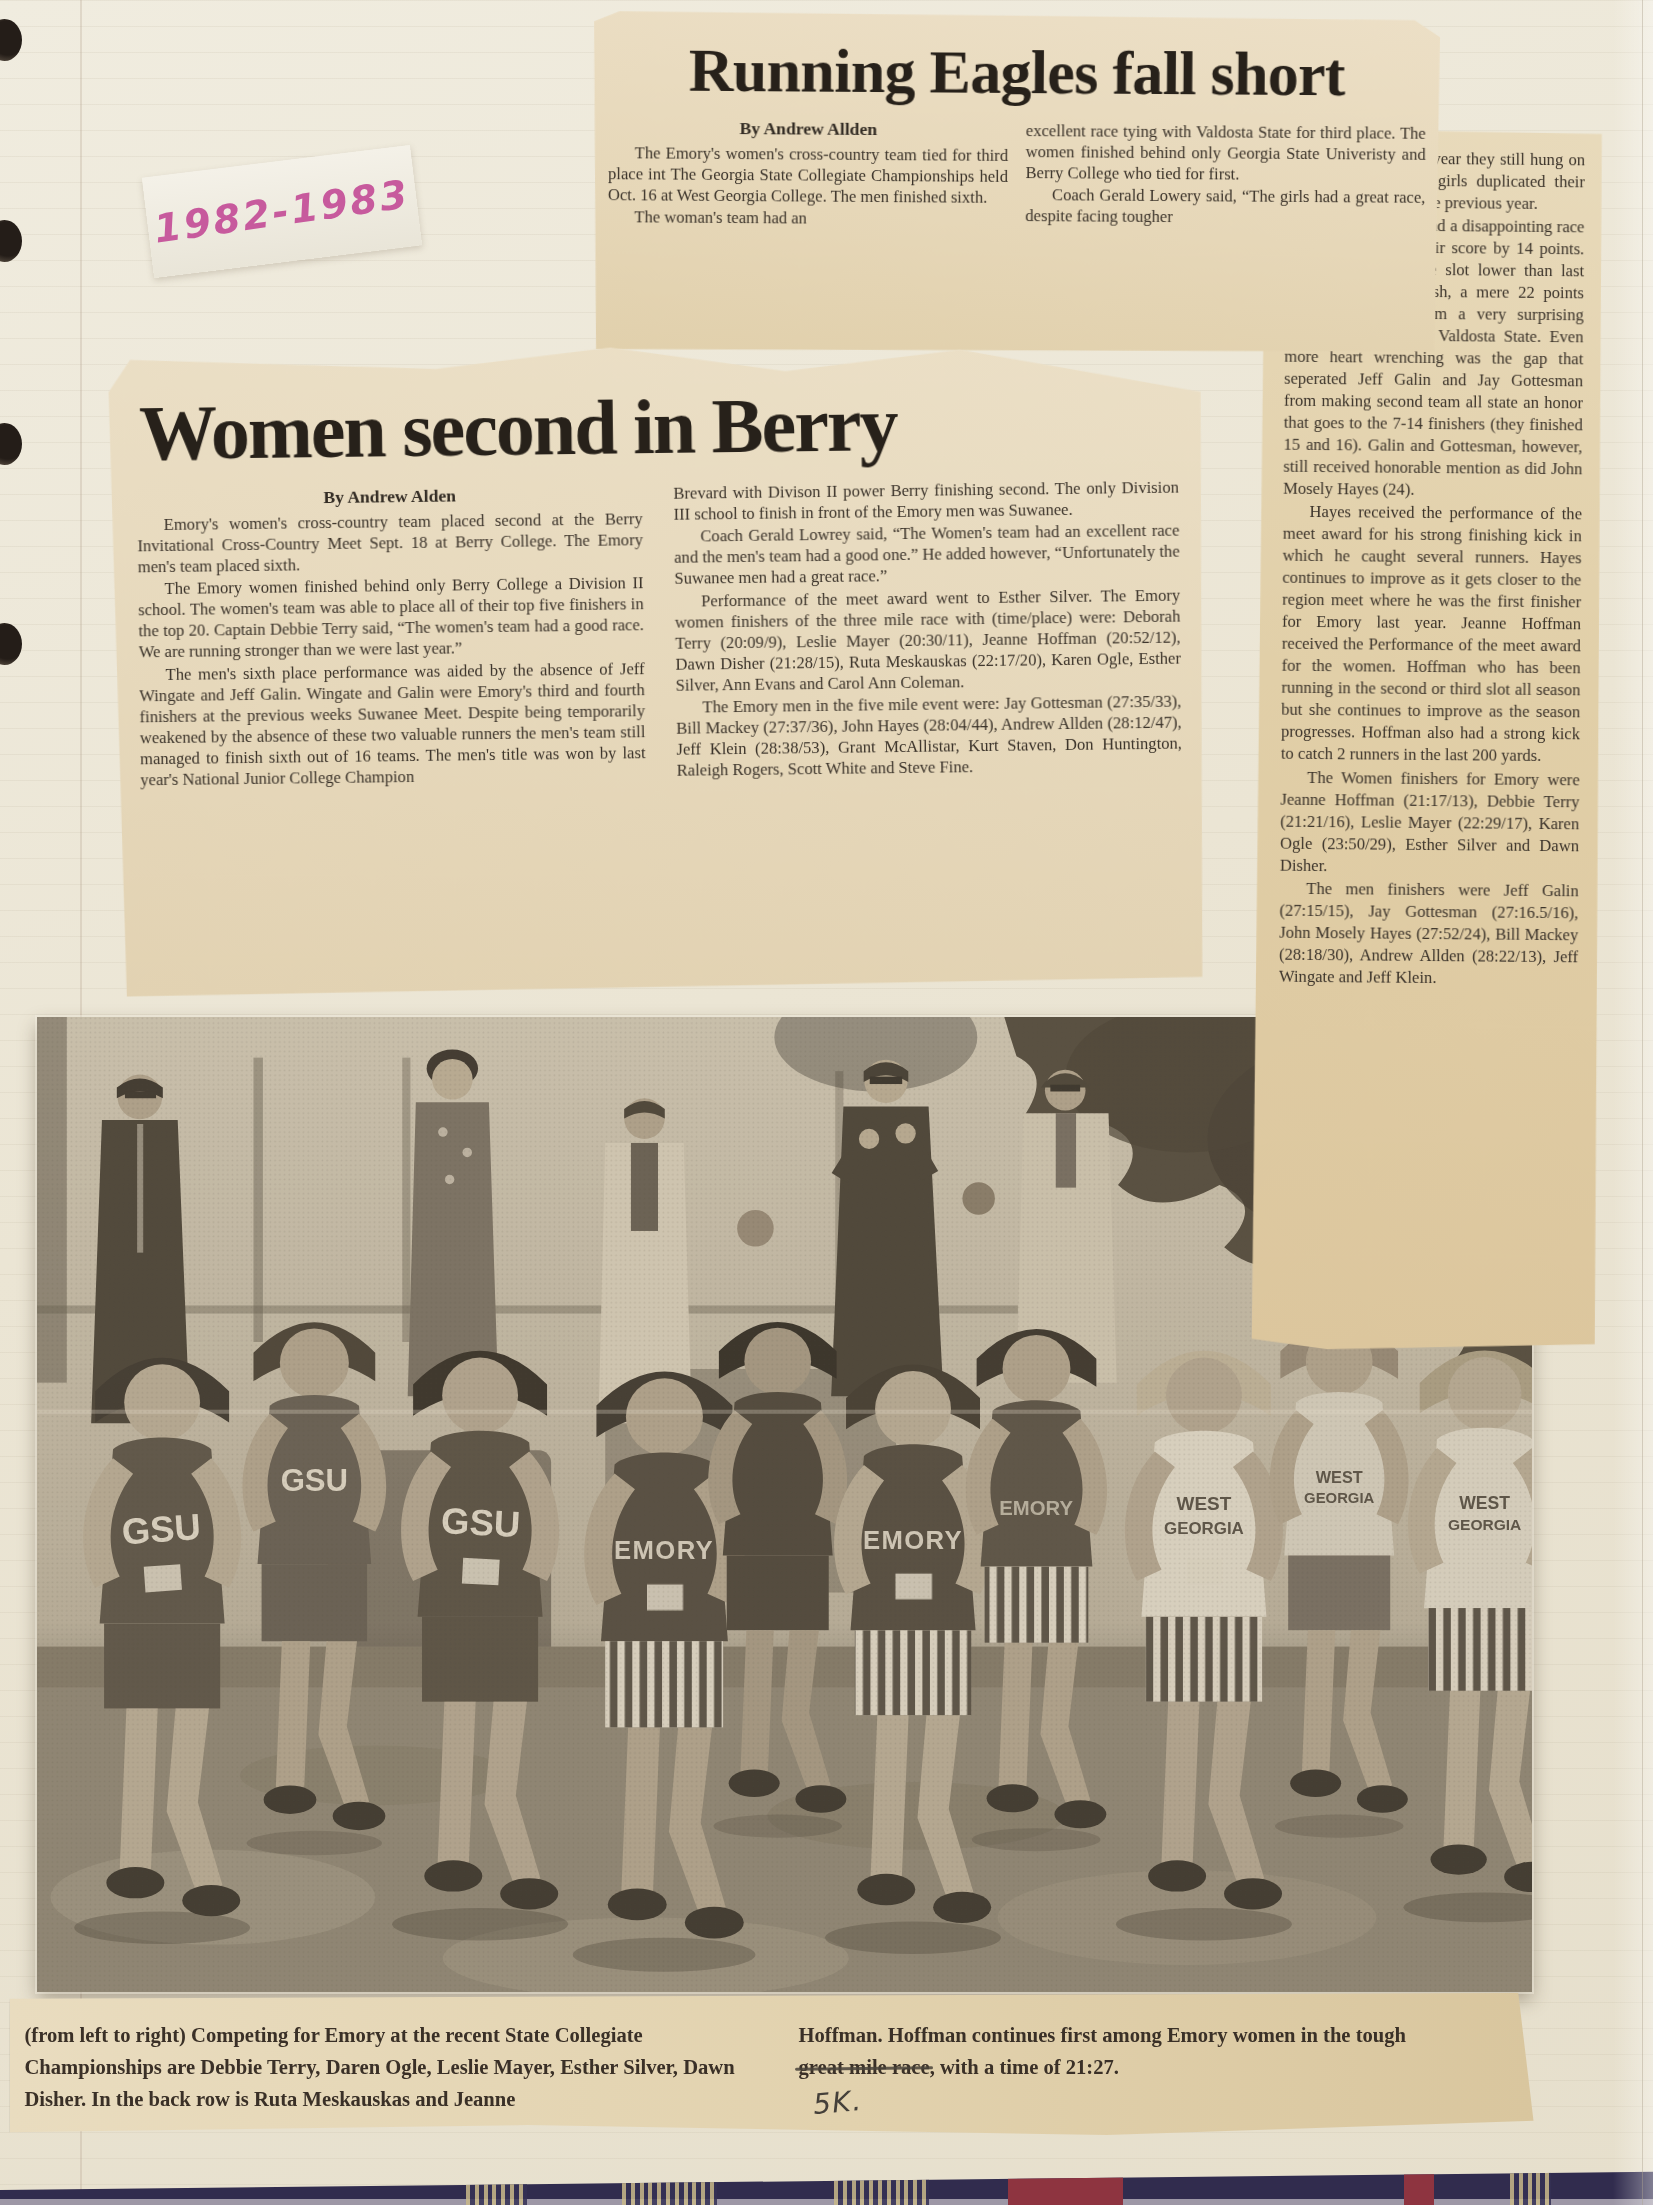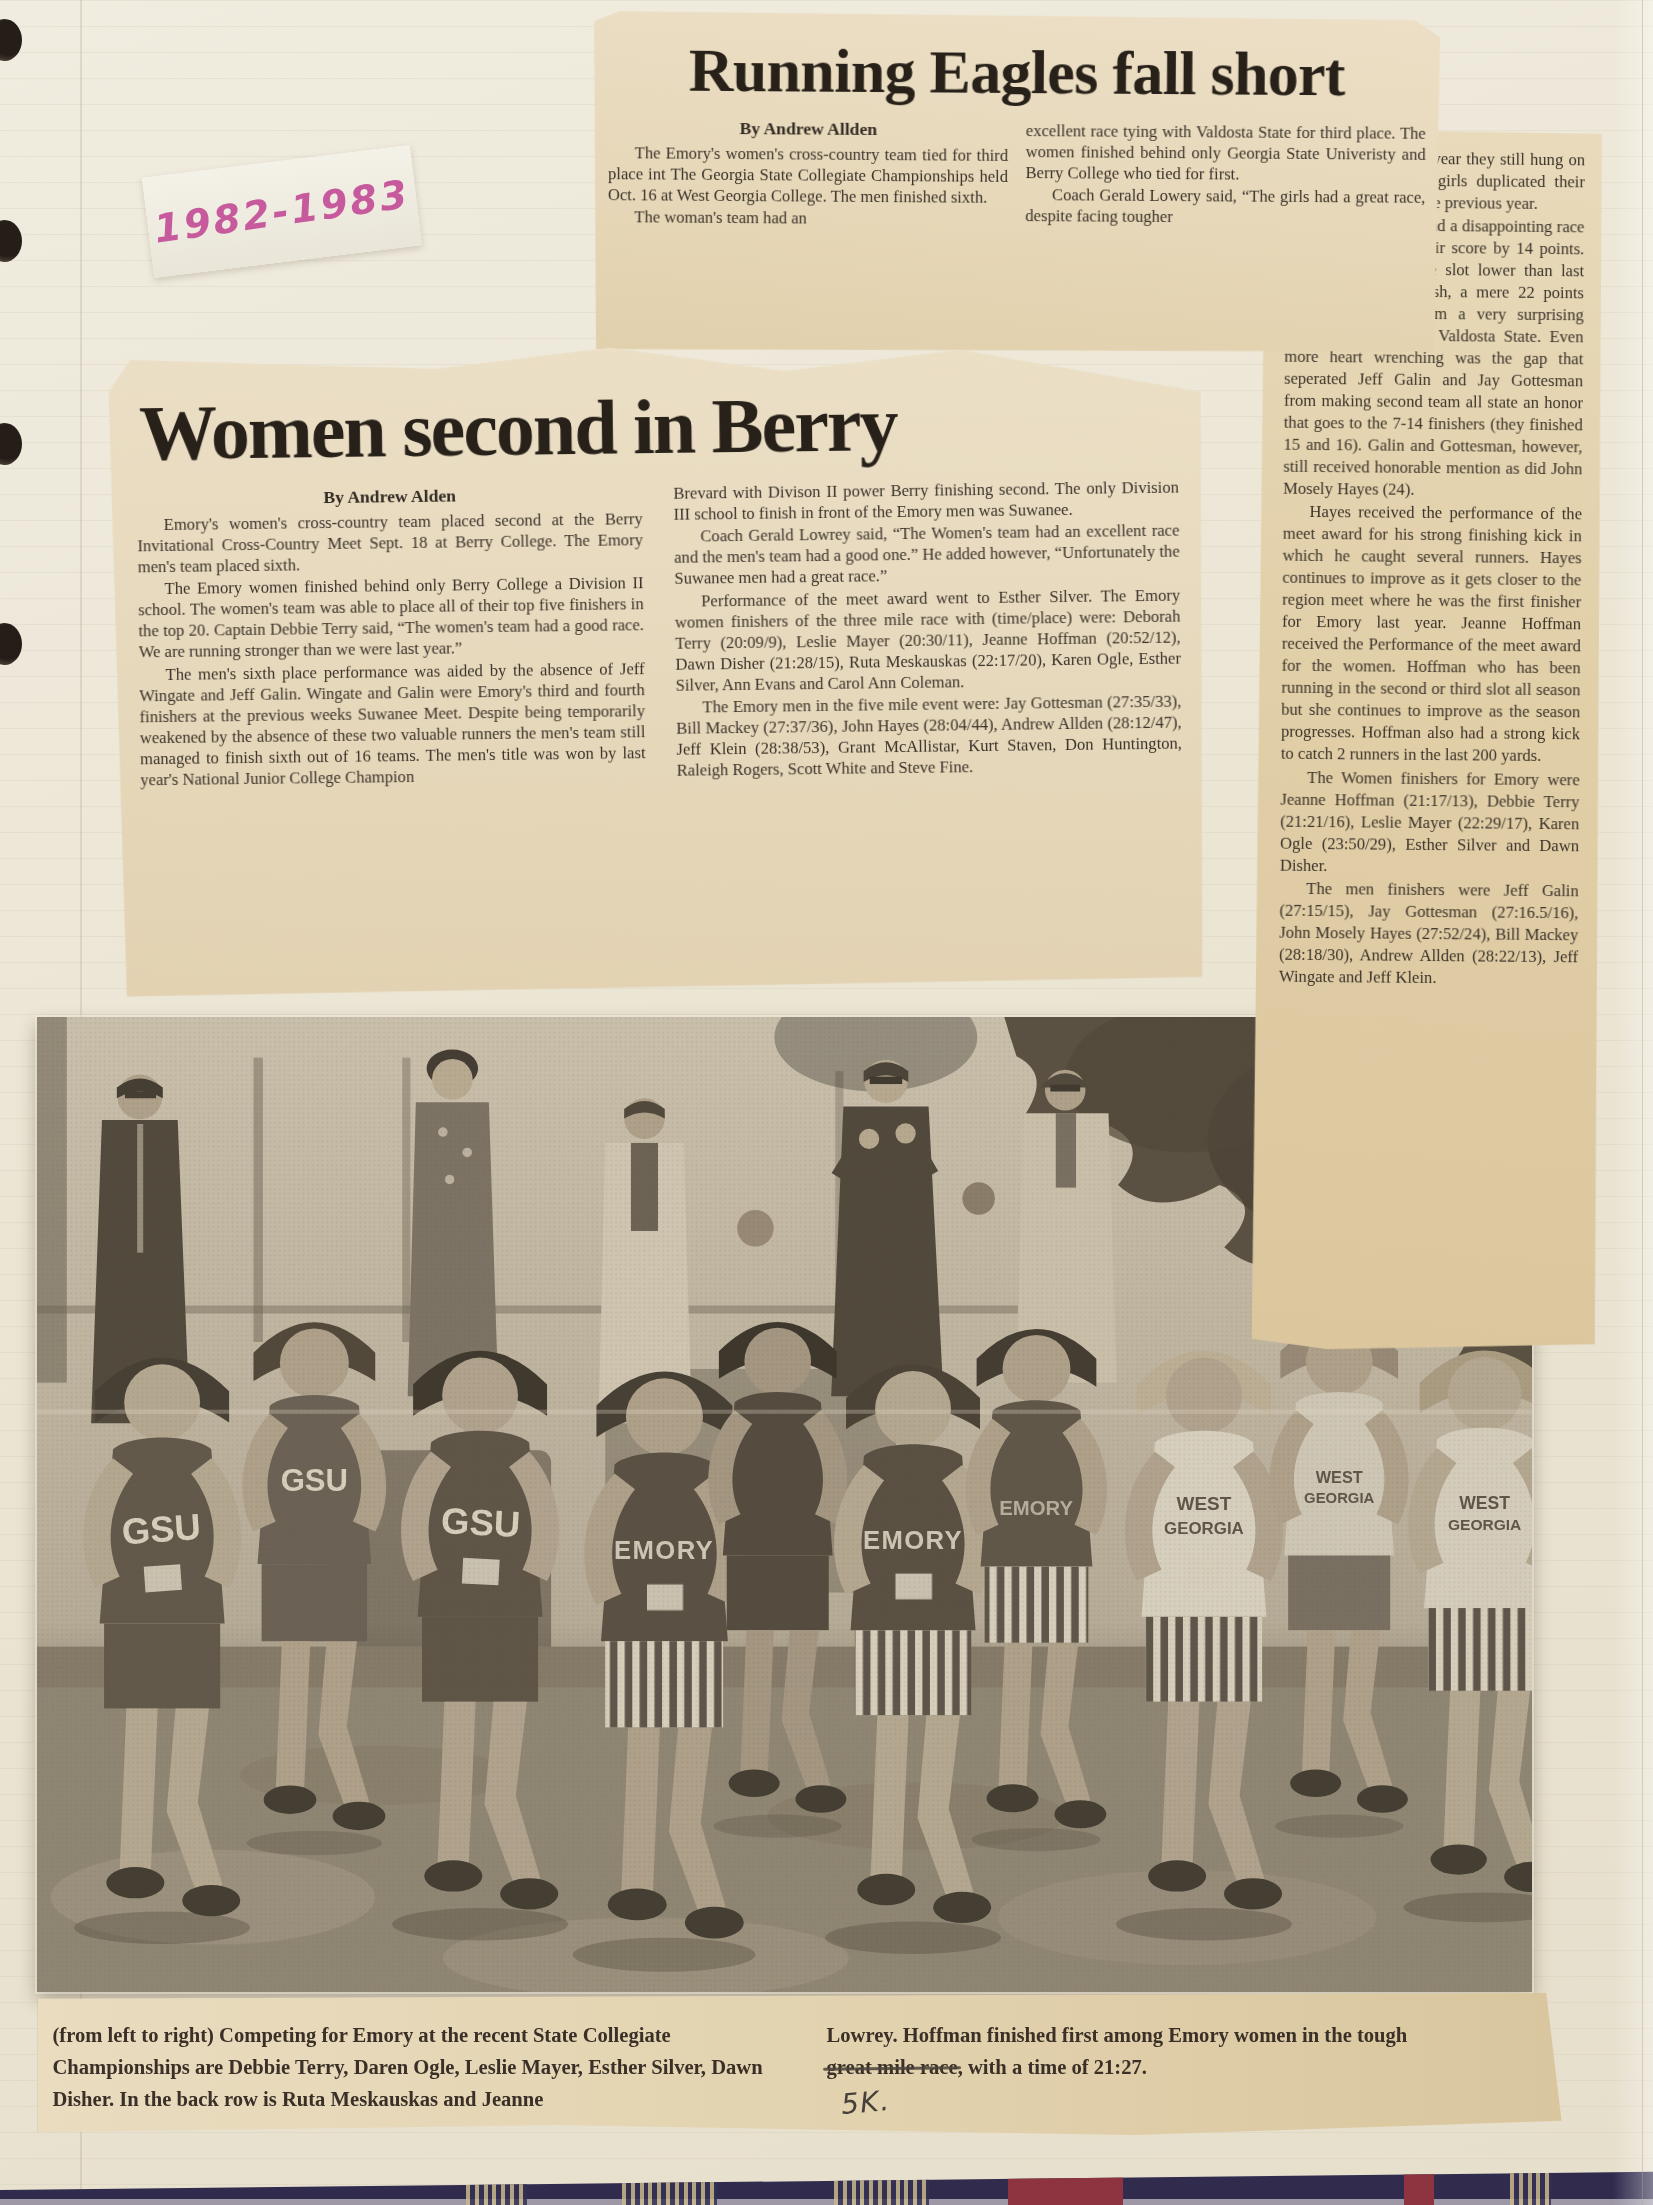--- a/index.html
+++ b/index.html
@@ -51,21 +51,21 @@
   
   #photo{position:absolute;left:37px;top:1017px;width:1495px;height:975px;
     outline:2px solid rgba(244,239,226,.45);box-shadow:0 8px 17.6px rgba(80,66,45,.4);
     background:#b7af9e;}
   #photo svg{display:block;width:100%;height:100%;}
   #photo .sepia{position:absolute;inset:0;background:rgba(205,182,142,.16);pointer-events:none;}
   
   #caption{left:9.5px;top:1993px;width:1524px;height:142px;
     background:linear-gradient(90deg,#e9dcbf 0%,#e2d2ae 55%,#d9c69e 100%);
     clip-path:polygon(0 4%,99% 0,100% 90%,72% 100%,34% 93%,0 98%);
-    font-weight:bold;color:#3a3027;margin-left:28px;}
+    font-weight:bold;color:#3a3027;}
   #caption .wrap{display:flex;gap:27px;padding:26px 13.5px 0 15px;}
   #caption .cl{width:747px;font-size:20.6px;line-height:32px;}
   #caption .cr{width:716px;font-size:20.6px;line-height:32px;}
   .struck{position:relative;white-space:nowrap;}
   .struck::after{content:"";position:absolute;left:-3%;right:-2%;top:52%;height:3.4px;
     background:#4a443b;border-radius:2px;transform:rotate(-.6deg);opacity:.85;}
   #fivek{position:absolute;left:803px;top:93px;font-family:"DejaVu Sans",sans-serif;
     font-style:italic;font-size:28px;font-weight:normal;color:#45403a;transform:rotate(-5deg);letter-spacing:1.4px;}
   
   #fabric{position:absolute;left:0;top:2149px;width:1654px;height:57px;
@@ -293,21 +293,21 @@
         <p>Coach Gerald Lowrey said, “The Women's team had an excellent race and the men's team had a good one.” He added however, “Unfortunately the Suwanee men had a great race.”</p>
         <p>Performance of the meet award went to Esther Silver. The Emory women finishers of the three mile race with (time/place) were: Deborah Terry (20:09/9), Leslie Mayer (20:30/11), Jeanne Hoffman (20:52/12), Dawn Disher (21:28/15), Ruta Meskauskas (22:17/20), Karen Ogle, Esther Silver, Ann Evans and Carol Ann Coleman.</p>
         <p>The Emory men in the five mile event were: Jay Gottesman (27:35/33), Bill Mackey (27:37/36), John Hayes (28:04/44), Andrew Allden (28:12/47), Jeff Klein (28:38/53), Grant McAllistar, Kurt Staven, Don Huntington, Raleigh Rogers, Scott White and Steve Fine.</p>
       </div>
     </div>
   </div>
 
   <div id="caption" class="clip">
     <div class="wrap">
       <div class="cl">(from left to right) Competing for Emory at the recent State Collegiate Championships are Debbie Terry, Daren Ogle, Leslie Mayer, Esther Silver, Dawn Disher. In the back row is Ruta Meskauskas and Jeanne</div>
-      <div class="cr"><span>Lowrey. Hoffman finished first among Emory women in the tough </span><span class="struck">great mile race</span><span>, with a time of 21:27.</span></div>
+      <div class="cr"><span>Hoffman. Hoffman continues first among Emory women in the tough </span><span class="struck">great mile race</span><span>, with a time of 21:27.</span></div>
     </div>
     <div id="fivek">5K.</div>
   </div>
 
   <div id="fabric">
     <div class="gold" style="left:466px"></div>
     <div class="gold" style="left:622px;width:95px"></div>
     <div class="gold" style="left:834px;width:95px"></div>
     <div class="gold" style="left:1510px;width:41px"></div>
     <div class="red" style="left:1008px;width:115px"></div>

